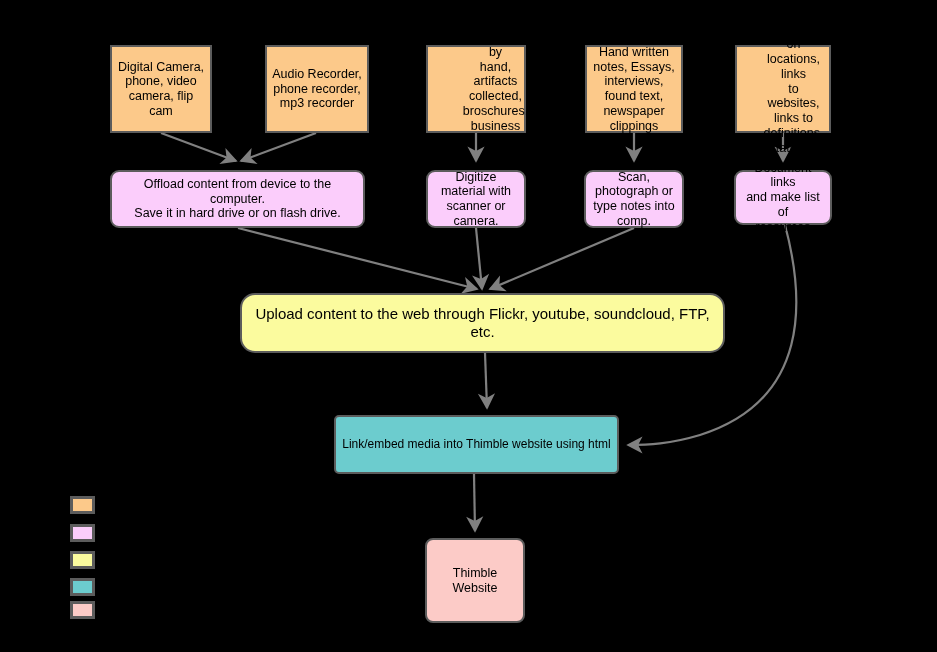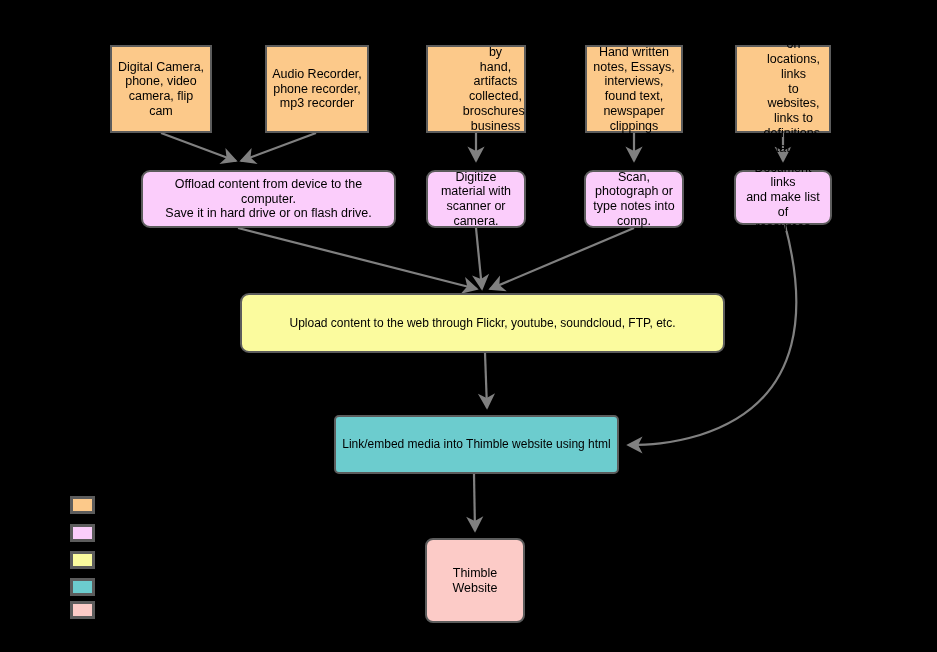--- a/index.html
+++ b/index.html
@@ -35,21 +35,21 @@
     line-height: 1.18;
     padding: 2px 5px;
     z-index: 3;
   }
   .node .label {
     display: block;
     white-space: pre-line;
   }
   .node.source  { background: #fcc98a; border-radius: 0; font-size: 12.5px; }
   .node.process { background: #fbcdfb; border-radius: 9px; font-size: 12.5px; }
-  .node.upload  { background: #fbfb9e; border-radius: 9px; font-size: 12px; }
+  .node.upload  { background: #fbfb9e; border-radius: 15px; font-size: 15px; }
   .node.embed   { background: #6cccce; border-radius: 5px; font-size: 12px; }
   .node.output  { background: #fccbc7; border-radius: 8px; font-size: 12.5px; }
 
   #legend {
     position: absolute;
     z-index: 4;
   }
   .legend-swatch {
     position: absolute;
     width: 25px;
@@ -112,21 +112,21 @@
   </div>
   <div class="node source" style="left: 735px; top: 45px; width: 96px; height: 88px; background: rgb(252, 201, 138); border-color: rgb(92, 92, 92); padding-left: 26px;">
     <span class="label">Research on
 locations, links
 to websites,
 links to
 definitions,
 statistics</span>
   </div>
 
-  <div class="node process" style="left: 110px; top: 170px; width: 255px; height: 58px; background: rgb(251, 205, 251); border-color: rgb(92, 92, 92); margin-left: 31px;">
+  <div class="node process" style="left: 110px; top: 170px; width: 255px; height: 58px; background: rgb(251, 205, 251); border-color: rgb(92, 92, 92);">
     <span class="label">Offload content from device to the computer.
 Save it in hard drive or on flash drive.</span>
   </div>
   <div class="node process" style="left: 426px; top: 170px; width: 100px; height: 58px; background: rgb(251, 205, 251); border-color: rgb(92, 92, 92);">
     <span class="label">Digitize
 material with
 scanner or
 camera.</span>
   </div>
   <div class="node process" style="left: 584px; top: 170px; width: 100px; height: 58px; background: rgb(251, 205, 251); border-color: rgb(92, 92, 92);">

